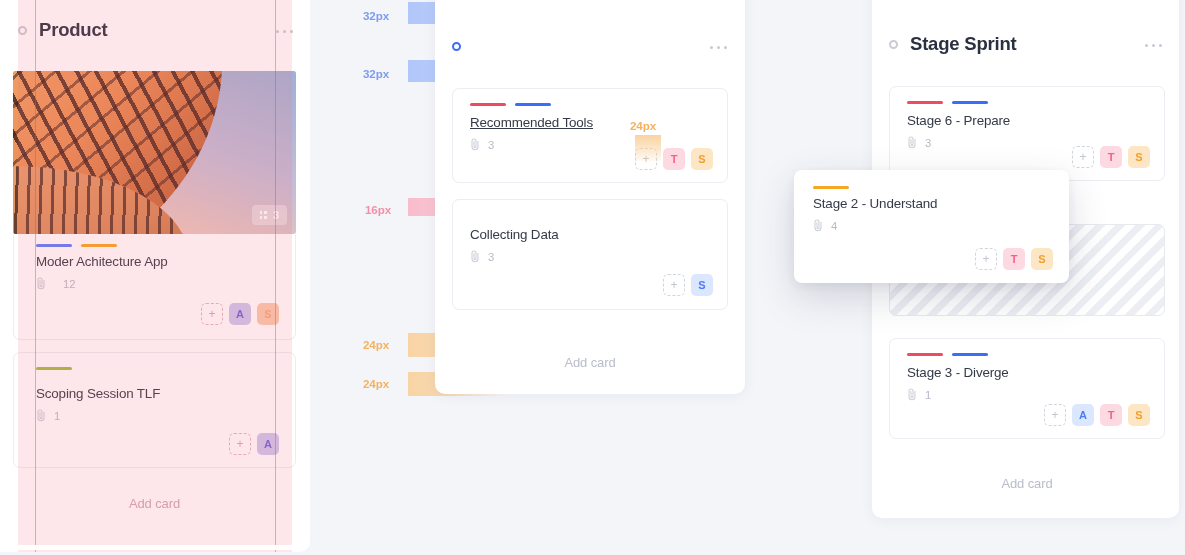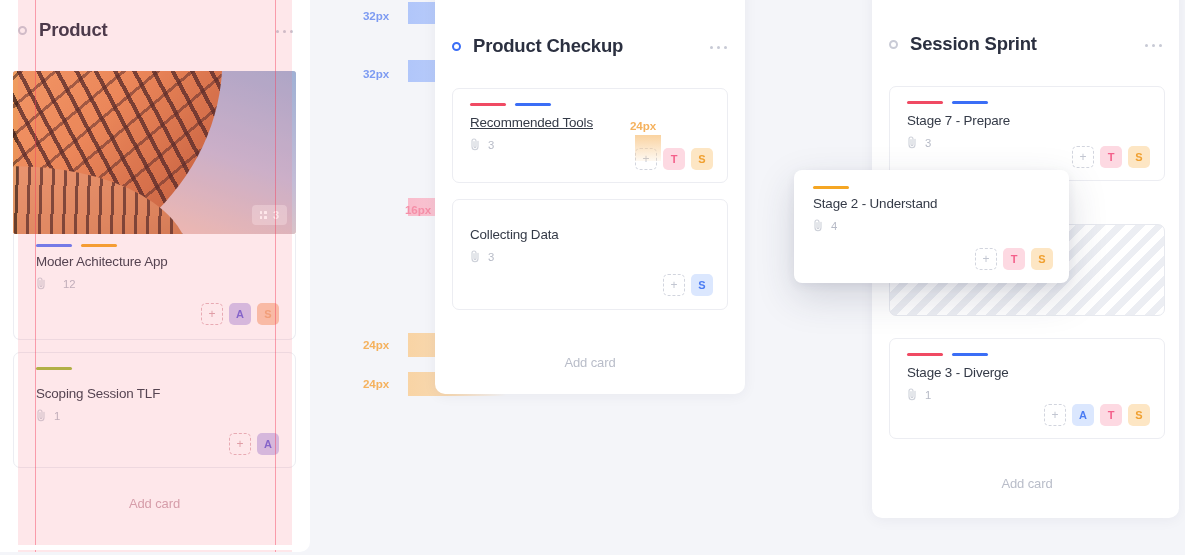--- a/index.html
+++ b/index.html
@@ -233,21 +233,21 @@
     font-weight: 700;
     letter-spacing: -.1px;
   }
   .mbar {
     position: absolute;
     height: 22px;
     width: 98px;
   }
   .m-blue { color: #7d9bf2; }
   .bar-blue { background: linear-gradient(90deg, rgba(165,190,250,.85) 0%, rgba(165,190,250,.75) 42%, rgba(165,190,250,0) 100%); }
-  .m-pink { color: #f58fa8; margin-left: 40px; }
+  .m-pink { color: #f58fa8; }
   .bar-pink { background: linear-gradient(90deg, rgba(250,178,196,.85) 0%, rgba(250,178,196,.7) 42%, rgba(250,178,196,0) 100%); }
   .m-orange { color: #f5b25e; }
   .bar-orange { background: linear-gradient(90deg, rgba(249,206,150,.85) 0%, rgba(249,206,150,.72) 42%, rgba(249,206,150,0) 100%); }
 
   .mbar-small {
     position: absolute;
     width: 26px; height: 26px;
     background: linear-gradient(180deg, rgba(249,206,150,.9) 0%, rgba(249,206,150,.12) 100%);
   }
 
@@ -381,21 +381,20 @@
   <div class="mbar bar-orange" style="left:408px; top:333px; height:24px;"></div>
   <div class="mlabel m-orange" style="left:363px; top:338px;">24px</div>
 
   <div class="mbar bar-orange" style="left:408px; top:372px; height:24px;"></div>
   <div class="mlabel m-orange" style="left:363px; top:377px;">24px</div>
 
   <div class="column col-product">
 
     <div class="col-head" style="left:17px; top:54px;">
       <span class="dot-ring active"></span>
-      <span class="col-title">Product Checkup</span>
     </div>
     <div class="ellipsis" style="left:275px; top:66px;">
       <i></i>
         <i></i>
         <i></i>
     </div>
 
     <div class="card" style="left:17px; top:108px; width:276px; height:95px;">
       <div class="tags" style="position:absolute; left:17px; top:14px;">
         <span class="tag" style="background:#f04a63"></span>
@@ -432,34 +431,34 @@
       </div>
     </div>
 
     <div class="add-card" style="left:17px; top:375px; width:276px;">Add card</div>
   </div>
 
   <div class="column col-sprint">
 
     <div class="col-head" style="left:17px; top:50px;">
       <span class="dot-ring"></span>
-      <span class="col-title">Session Sprint</span>
+      <span class="col-title">Stage Sprint</span>
     </div>
     <div class="ellipsis" style="left:273px; top:62px;">
       <i></i>
         <i></i>
         <i></i>
     </div>
 
     <div class="card" style="left:17px; top:104px; width:276px; height:95px;">
       <div class="tags" style="position:absolute; left:17px; top:14px;">
         <span class="tag" style="background:#f04a63"></span>
         <span class="tag" style="background:#3b6ef6"></span>
       </div>
-      <div class="card-title" style="position:absolute; left:17px; top:26px;">Stage 7 - Prepare</div>
+      <div class="card-title" style="position:absolute; left:17px; top:26px;">Stage 6 - Prepare</div>
       <div class="meta" style="position:absolute; left:17px; top:49px;">
         <svg class="clip" width="11" height="13" viewBox="0 0 11 13">
           <path d="M8 3.2v5.6a3 3 0 0 1-6 0V3a2 2 0 0 1 4 0v5.6a1 1 0 0 1-2 0V3.6" fill="none" stroke="#c4c8d2" stroke-width="1.1" stroke-linecap="round"></path>
         </svg>
         <span>3</span>
       </div>
       <div class="avatars" style="right:14px; bottom:12px;">
         <span class="av-add">+</span>
         <span class="av av-T">T</span>
         <span class="av av-S">S</span>

